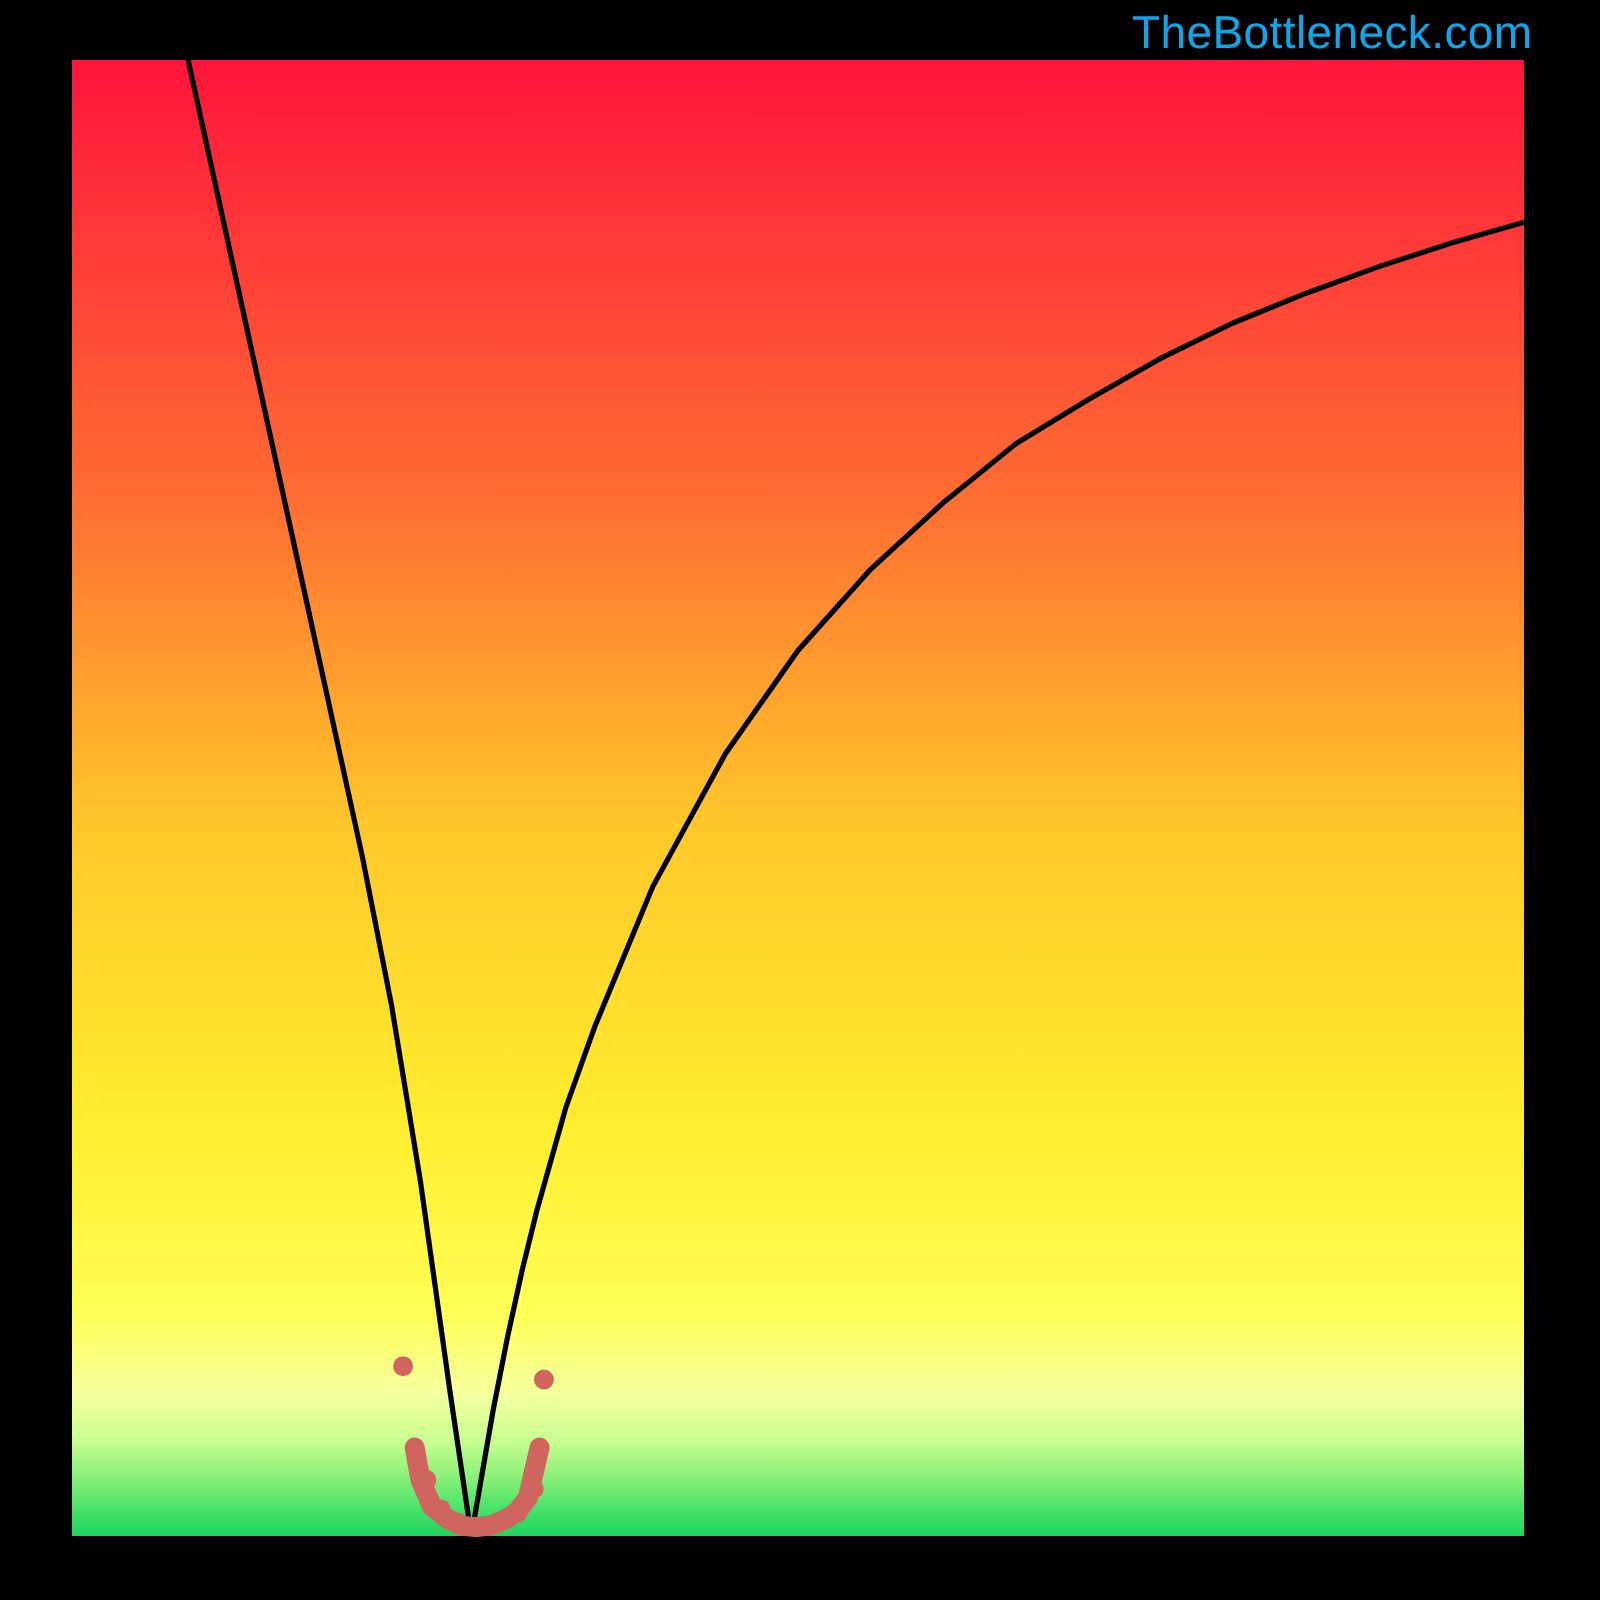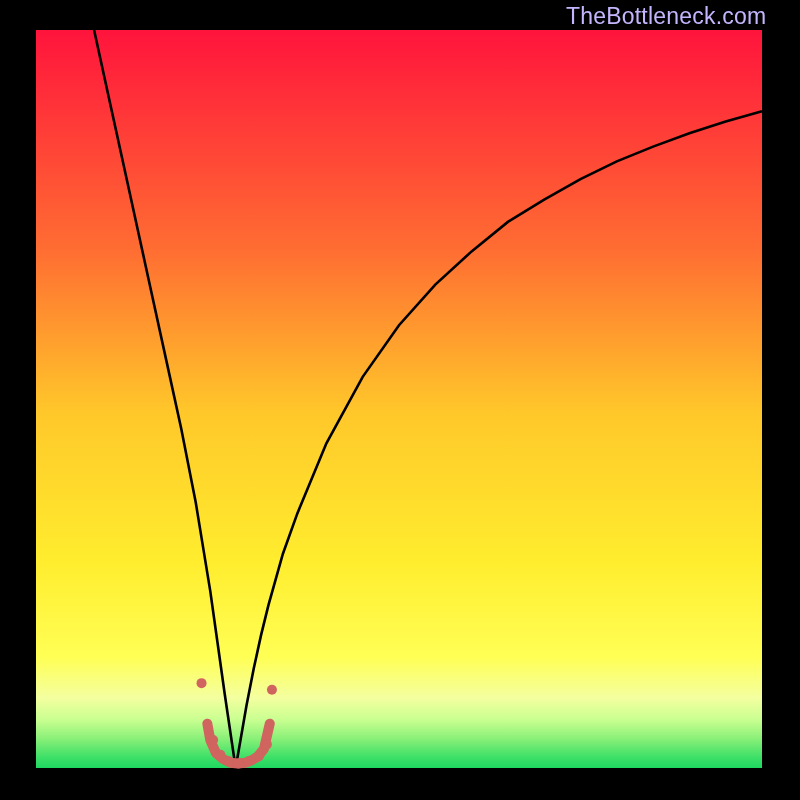--- a/index.html
+++ b/index.html
@@ -24,21 +24,21 @@
   }
   .gradient {
     position: absolute;
     top: 0;
     left: 0;
     width: 100%;
     height: 100%;
   }
   .attrib {
     position: absolute;
-    color: #c4b5fd;
+    color: #0ea5e9;
     font-family: Arial, Helvetica, sans-serif;
     font-size: 23px;
     font-weight: 400;
     letter-spacing: 0.2px;
     white-space: nowrap;
   }
   svg.overlay {
     position: absolute;
     top: 0;
     left: 0;

